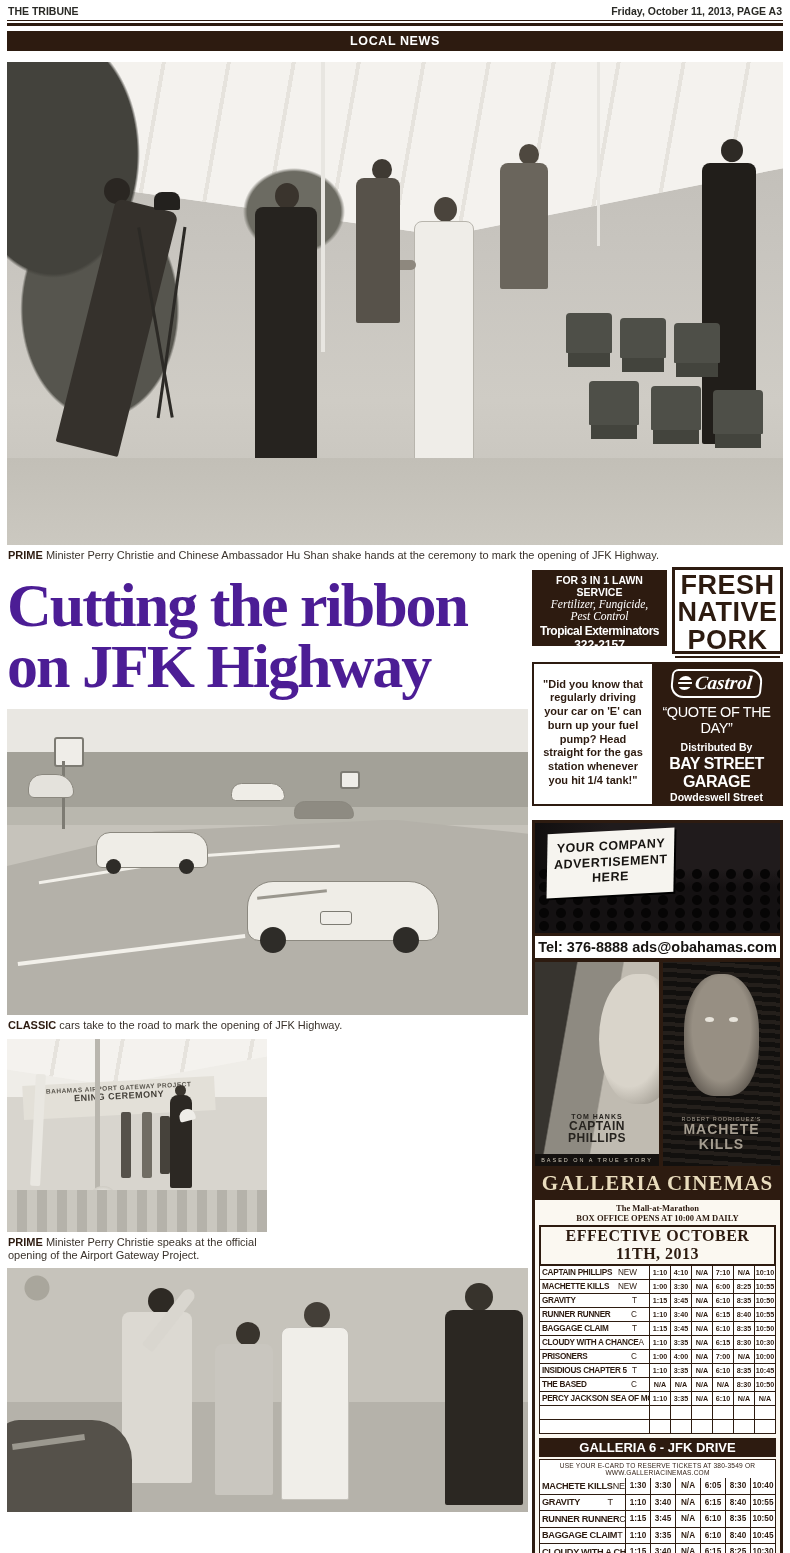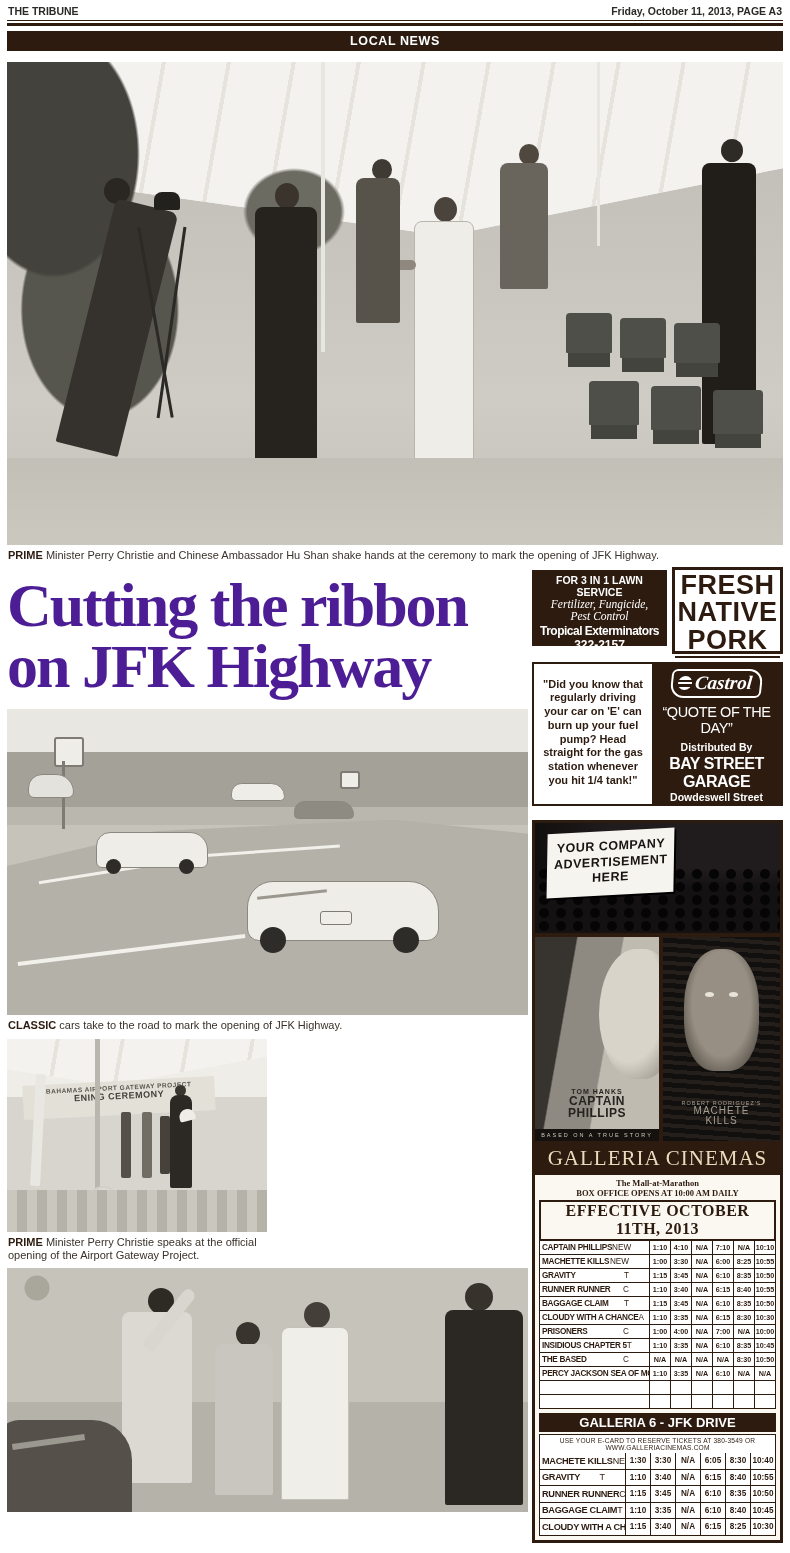--- a/index.html
+++ b/index.html
@@ -123,35 +123,35 @@
   .cp-title{font-size:12px;font-weight:900;line-height:1;letter-spacing:.5px;}
   .cp-foot{position:absolute;left:0;right:0;bottom:0;background:#14110f;color:#cfc8b8;
     font-size:5.5px;letter-spacing:2px;text-align:center;padding:3px 0;}
   .poster-mk{background:
     repeating-linear-gradient(4deg,#12100e 0 5px,#241f1b 5px 9px);}
   .mk-face{position:absolute;left:18%;top:6%;width:64%;height:60%;border-radius:46% 46% 40% 40%;
     background:radial-gradient(ellipse at 50% 45%,#978f83 0 55%,#4a443d 90%);}
   .mk-eye{position:absolute;width:9px;height:5px;border-radius:50%;background:#e8e4db;top:27%;}
   .mk-txt{position:absolute;left:0;right:0;bottom:14px;text-align:center;color:#a59d90;}
   .mk-credit{font-size:5.5px;letter-spacing:1px;}
-  .mk-title{font-size:10px;font-weight:400;letter-spacing:1px;line-height:1.05;}
+  .mk-title{font-size:14px;font-weight:700;letter-spacing:1px;line-height:1.05;}
   .gal-name{font-family:"Liberation Serif",serif;color:#e9dcbd;text-align:center;
-    font-size:21px;font-variant:small-caps;letter-spacing:1px;padding:5px 0 4px;}
+    font-size:21px;font-variant:small-caps;letter-spacing:1px;padding:5px 0 4px;font-weight:bold;}
 
   .panel{background:#fbf8f1;padding:3px 4px 4px;}
   .mall{font-family:"Liberation Serif",serif;font-weight:bold;color:#2d1b10;
     text-align:center;font-size:8.5px;line-height:1.2;}
   .effective{font-family:"Liberation Serif",serif;font-weight:bold;color:#2d1b10;
     text-align:center;font-size:16px;letter-spacing:.5px;border:2px solid #2d1b10;
     margin-top:2px;padding:0 0 1px;}
   .mt-table{border-left:1.5px solid #2d1b10;border-right:1.5px solid #2d1b10;border-bottom:1.5px solid #2d1b10;}
   .mt-row{display:flex;border-top:1px solid #2d1b10;background:#fff;align-items:stretch;}
   .mt-row:first-child{border-top:none;}
   .mt-titlecell{flex:1;display:flex;justify-content:space-between;align-items:center;
-    padding:0 20px 0 2px;border-right:1px solid #2d1b10;overflow:hidden;}
+    padding:0 12px 0 2px;border-right:1px solid #2d1b10;overflow:hidden;}
   .mt-title{font-weight:bold;font-size:8.2px;letter-spacing:-.3px;white-space:nowrap;}
   .mt-tag{font-size:8.2px;}
   .mt-time{width:20px;border-right:1px solid #2d1b10;display:flex;align-items:center;
     justify-content:center;font-size:7.2px;font-weight:bold;}
   .mt-time:last-child{border-right:none;}
   .sched .mt-row{height:13px;}
   .jfk-bar{background:#2d1b10;color:#fff;font-weight:bold;text-align:center;
     font-size:13px;padding:2px 0;margin-top:4px;}
   .jfk-note{font-size:6.6px;color:#2d1b10;text-align:center;padding:2px 0;border:1px solid #2d1b10;
     border-bottom:none;margin-top:2px;background:#fff;letter-spacing:.2px;}
@@ -315,20 +315,21 @@
 
       <div class="cinema">
         <div class="screen-photo">
           <div class="audience"></div>
           <div class="screen">
             <div>YOUR COMPANY</div>
             <div>ADVERTISEMENT</div>
             <div>HERE</div>
           </div>
         </div>
+        <div class="telbar">Tel: 376-8888   ads@obahamas.com</div>
 
         <div class="posters">
           <div class="poster poster-cp">
             <div class="cp-face"></div>
             <div class="cp-txt">
               <div class="cp-star">TOM HANKS</div>
               <div class="cp-title">CAPTAIN</div>
               <div class="cp-title">PHILLIPS</div>
             </div>
             <div class="cp-foot">BASED ON A TRUE STORY</div>

